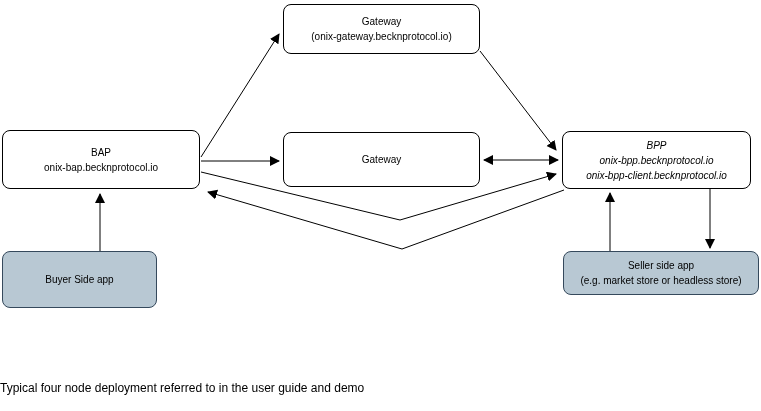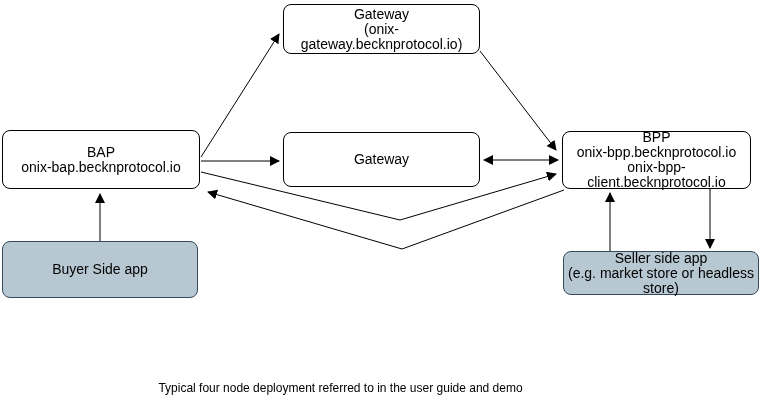--- a/index.html
+++ b/index.html
@@ -26,35 +26,35 @@
     position: absolute;
     box-sizing: border-box;
     background: var(--node-fill, #ffffff);
     border: 1px solid var(--node-border, #000000);
     border-radius: 8px;
     display: flex;
     flex-direction: column;
     align-items: center;
     justify-content: center;
     text-align: center;
-    font-size: 14px;
+    font-size: 10px;
     line-height: 15px;
     color: #000000;
     padding: 2px 4px;
   }
   .node.app {
     background: var(--app-fill, #b8c8d3);
     border: 1px solid var(--app-border, #35495c);
   }
   .caption {
     position: absolute;
     left: 0;
     top: 381px;
     width: 681px;
-    text-align: center;
+    text-align: left;
     font-size: 12px;
     color: #000000;
   }
 </style>
 </head>
 <body>
 
 <div class="canvas">
 
   <svg class="edges" viewBox="0 0 761 411">
@@ -93,27 +93,27 @@
 
   <div class="node" style="left:2px; top:130px; width:198px; height:59px;text-align:right;">
     <div>BAP</div>
     <div>onix-bap.becknprotocol.io</div>
   </div>
 
   <div class="node" style="left:283px; top:132px; width:197px; height:55px;">
     <div>Gateway</div>
   </div>
 
-  <div class="node" style="left:562px; top:131px; width:189px; height:58px;">
+  <div class="node" style="left:562px; top:131px; width:189px; height:58px;font-style:italic;">
     <div>BPP</div>
     <div>onix-bpp.becknprotocol.io</div>
     <div>onix-bpp-client.becknprotocol.io</div>
   </div>
 
-  <div class="node app" style="left:2px; top:241px; width:196px; height:57px;">
+  <div class="node app" style="left:2px; top:251px; width:155px; height:57px;">
     <div>Buyer Side app</div>
   </div>
 
   <div class="node app" style="left:563px; top:251px; width:196px; height:44px;">
     <div>Seller side app</div>
     <div>(e.g. market store or headless store)</div>
   </div>
 
   <div class="caption">Typical four node deployment referred to in the user guide and demo</div>
 

